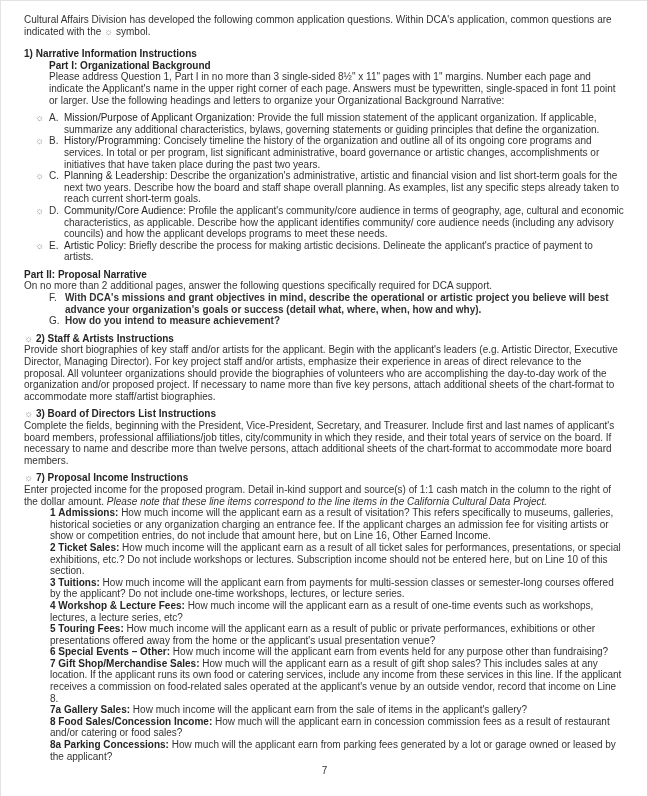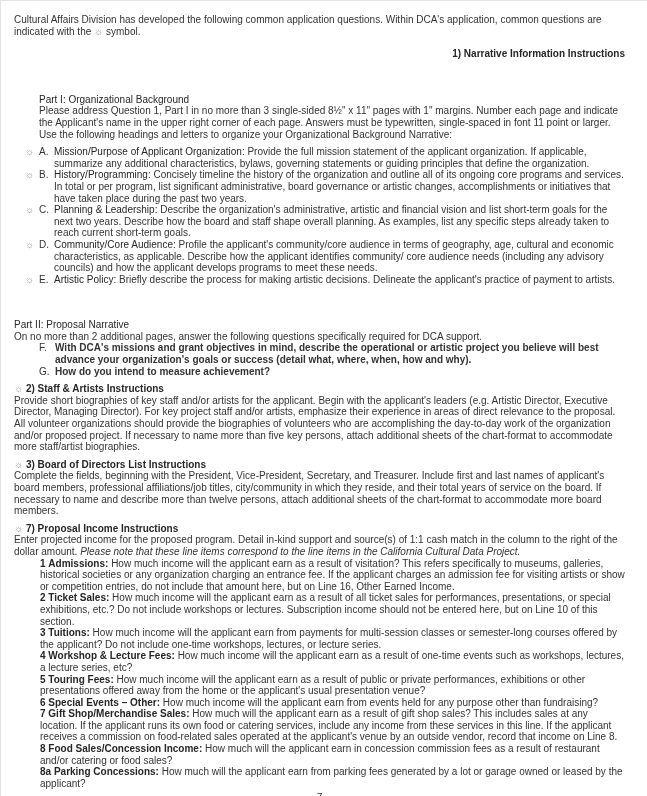--- a/index.html
+++ b/index.html
@@ -5,25 +5,25 @@
   html,body { margin:0; padding:0; }
   body {
     width:647px; height:796px;
     background:#ffffff;
     font-family:"Liberation Sans", sans-serif;
     font-size:10px; line-height:11.6px;
     color:#333333;
     overflow:hidden;
     box-shadow: inset 1px 1px 0 #e3e3e3;
   }
-  .page { box-sizing:border-box; width:647px; height:796px; padding:14px 22px 0 14px; }
+  .page { box-sizing:border-box; width:647px; height:796px; padding:14px 22px 0 24px; }
   .sym { color:#8d8d8d; font-weight:normal; }
-  .h1 { font-weight:bold; color:#262626; margin-top:11px;text-align:right; }
+  .h1 { font-weight:bold; color:#262626; margin-top:11px; }
   .part1 { margin-left:25px; }
-  .ph { font-weight:normal; color:#262626;margin-top:34px; }
+  .ph { font-weight:bold; color:#262626; }
   .items { margin-top:6px; }
   .litem { display:flex; }
   .litem .symcell { flex:none; width:14px; margin-left:11px; }
   .litem .lettercell { flex:none; width:15px; }
   .litem .body { flex:1; }
   .label { font-weight:normal; color:#262626; }
   .part2 { margin-top:6px; }
   .fgitem { display:flex; }
   .fgitem .lettercell { flex:none; margin-left:25px; width:16px; }
   .fgitem .body { flex:1;font-weight:bold; }
@@ -171,20 +171,25 @@
       <span class="inum">6</span>
       <span class="ilabel">Special Events – Other:</span>
       <span>How much income will the applicant earn from events held for any purpose other than fundraising?</span>
     </div>
     <div class="income">
       <span class="inum">7</span>
       <span class="ilabel">Gift Shop/Merchandise Sales:</span>
       <span>How much will the applicant earn as a result of gift shop sales? This includes sales at any location. If the applicant runs its own food or catering services, include any income from these services in this line. If the applicant receives a commission on food-related sales operated at the applicant's venue by an outside vendor, record that income on Line 8.</span>
     </div>
     <div class="income">
+      <span class="inum">7a</span>
+      <span class="ilabel">Gallery Sales:</span>
+      <span>How much income will the applicant earn from the sale of items in the applicant's gallery?</span>
+    </div>
+    <div class="income">
       <span class="inum">8</span>
       <span class="ilabel">Food Sales/Concession Income:</span>
       <span>How much will the applicant earn in concession commission fees as a result of restaurant and/or catering or food sales?</span>
     </div>
     <div class="income">
       <span class="inum">8a</span>
       <span class="ilabel">Parking Concessions:</span>
       <span>How much will the applicant earn from parking fees generated by a lot or garage owned or leased by the applicant?</span>
     </div>
   </div>

